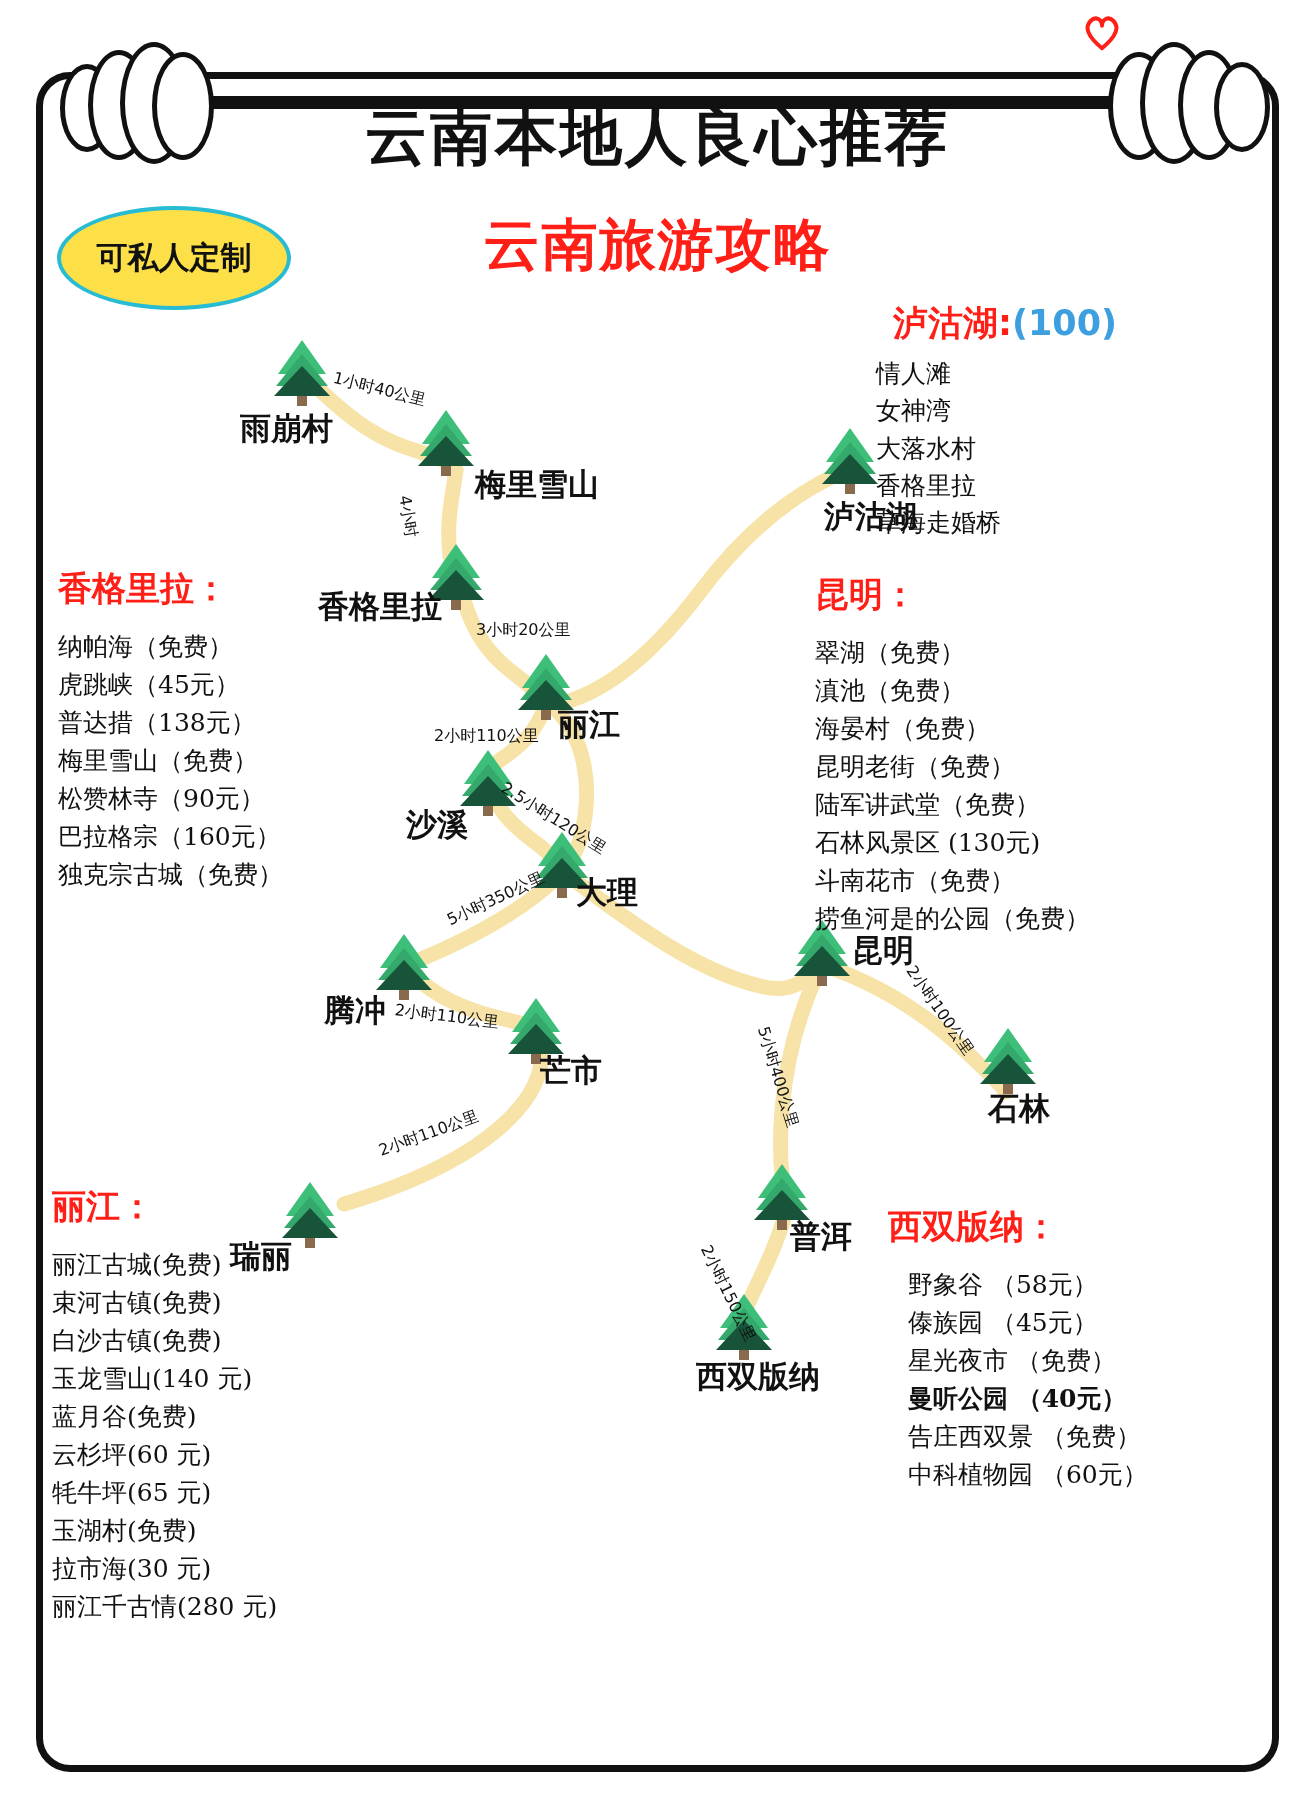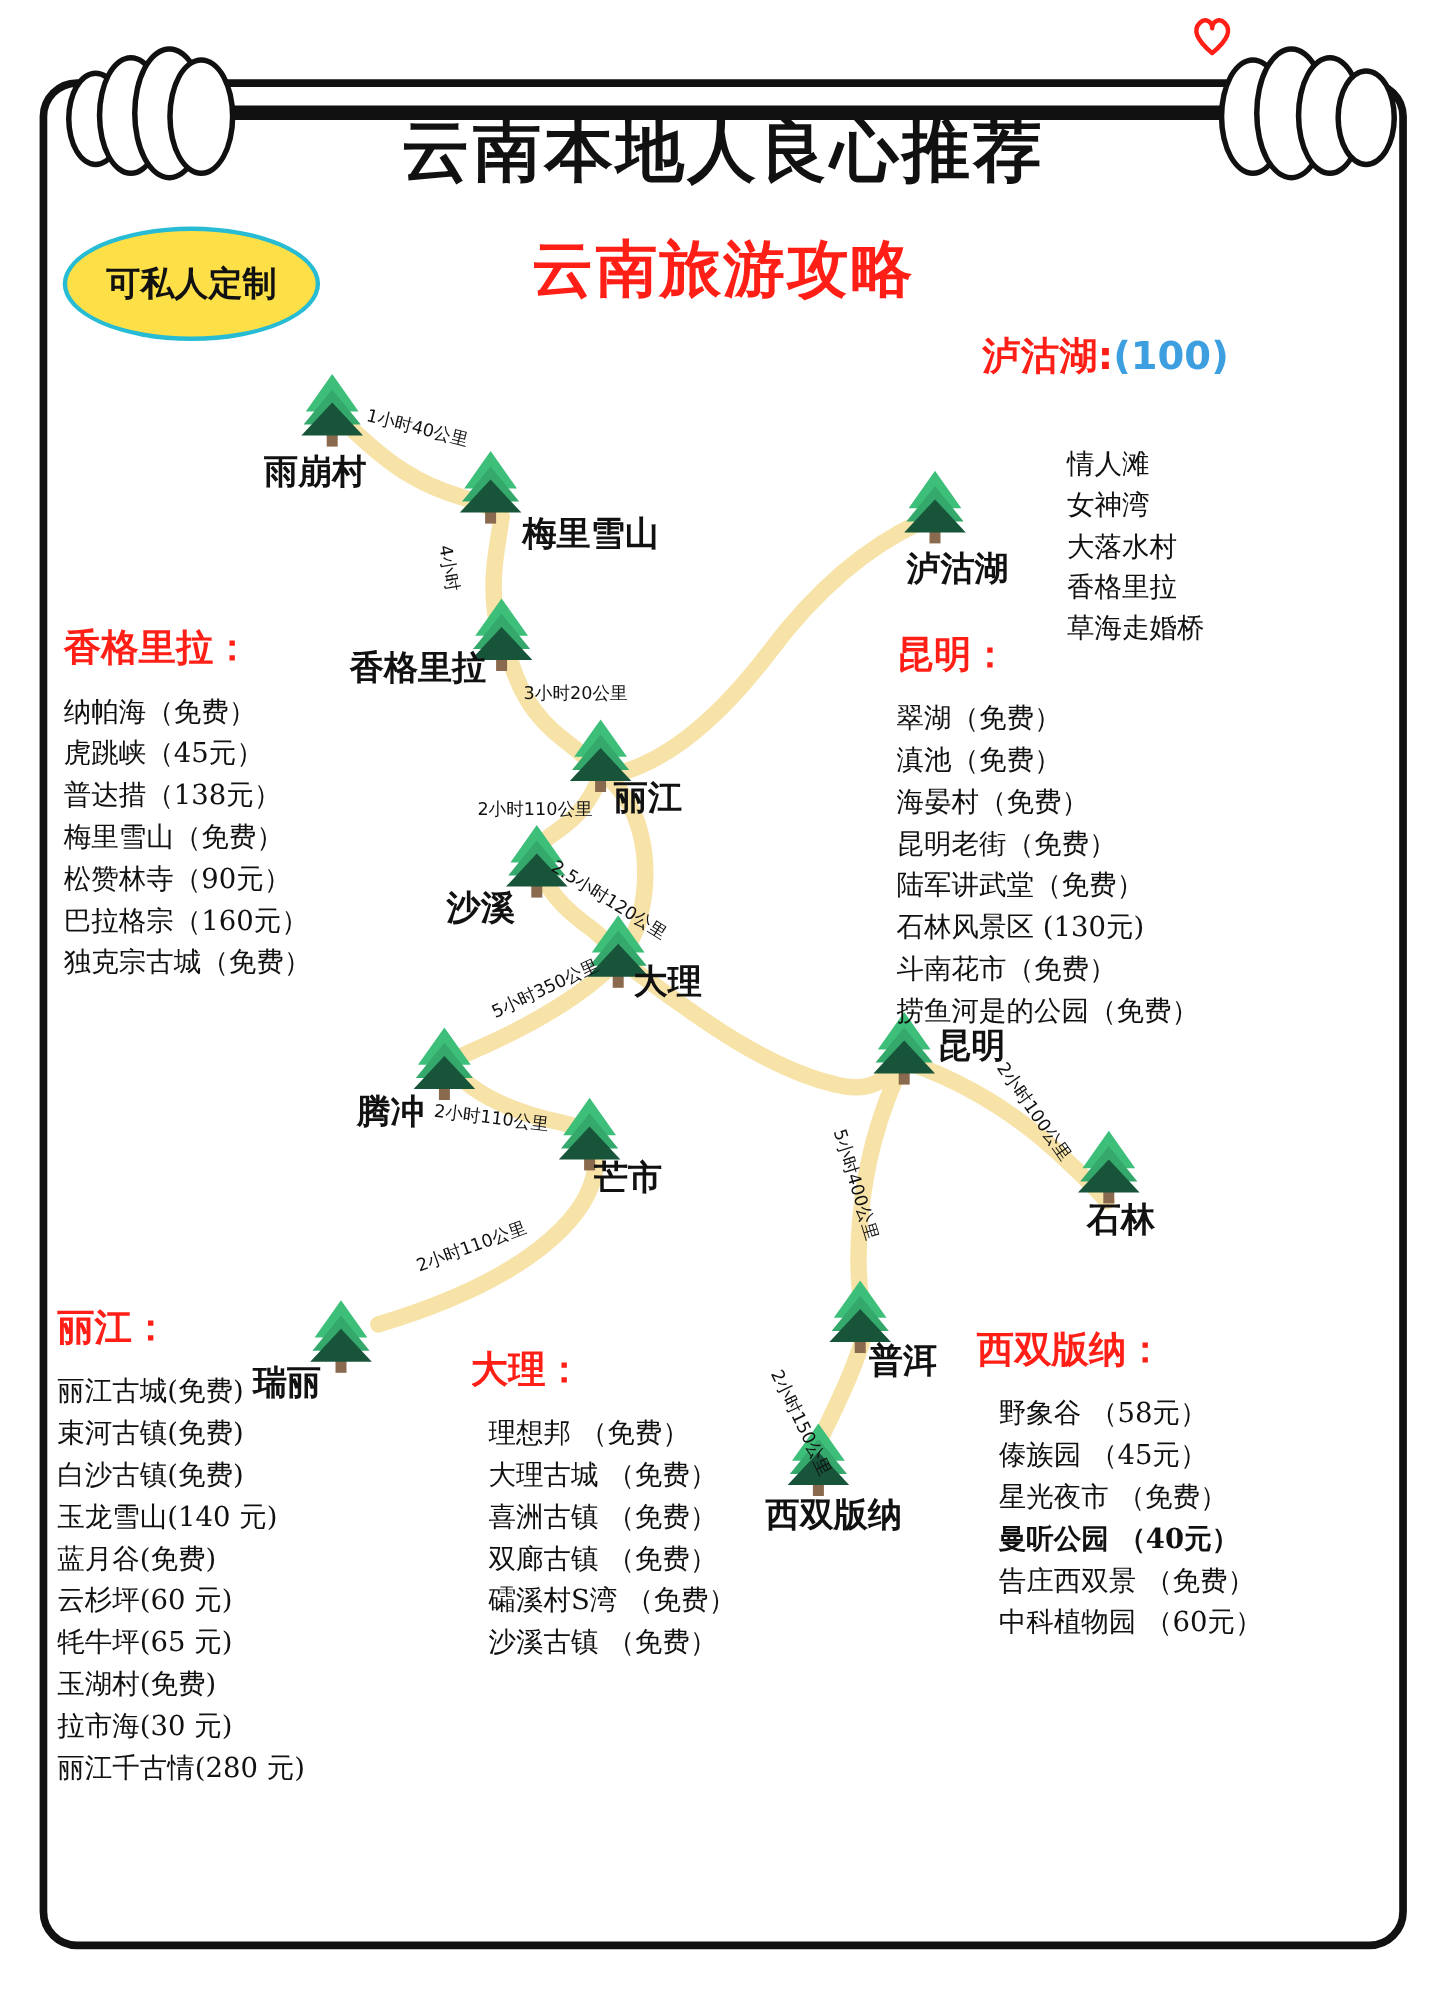--- a/index.html
+++ b/index.html
@@ -32,21 +32,21 @@
   .list{position:absolute;}
   .list h3{margin:0 0 16px 0;font-size:34px;font-weight:bold;color:#ff1f17;
            font-family:"DejaVu Sans","Liberation Sans",sans-serif;white-space:nowrap;}
   .list .li{font-size:25px;color:#111;line-height:1.52;white-space:nowrap;
             font-family:"DejaVu Serif","Liberation Serif",serif;}
 
   .lugu-head{position:absolute;left:893px;top:300px;font-size:35px;font-weight:bold;
              font-family:"DejaVu Sans","Liberation Sans",sans-serif;white-space:nowrap;}
   .lugu-head .r{color:#ff1f17;}
   .lugu-head .b{color:#3e9fe0;}
-  .lugu-list{position:absolute;left:970px;top:355px;margin-top:48px;}
+  .lugu-list{position:absolute;left:876px;top:355px;}
   .lugu-list .li{font-size:25px;color:#111;line-height:1.49;white-space:nowrap;
                  font-family:"DejaVu Serif","Liberation Serif",serif;}
 
   
   #maplayer{position:absolute;left:0;top:0;width:1315px;height:1818px;}
 
   
   .node{position:absolute;}
   .node .tree{position:absolute;left:0;top:0;width:64px;height:72px;}
   .node .lbl{position:absolute;font-size:31px;font-weight:bold;color:#111;white-space:nowrap;
@@ -299,29 +299,20 @@
     <div class="li">白沙古镇(免费)</div>
     <div class="li">玉龙雪山(140 元)</div>
     <div class="li">蓝月谷(免费)</div>
     <div class="li">云杉坪(60 元)</div>
     <div class="li">牦牛坪(65 元)</div>
     <div class="li">玉湖村(免费)</div>
     <div class="li">拉市海(30 元)</div>
     <div class="li">丽江千古情(280 元)</div>
   </div>
 
-  <div class="list" style="left:428px;top:1222px;">
-    <h3>大理：</h3>
-    <div class="li" style="padding-left:16px;">理想邦 （免费）</div>
-    <div class="li" style="padding-left:16px;">大理古城 （免费）</div>
-    <div class="li" style="padding-left:16px;">喜洲古镇 （免费）</div>
-    <div class="li" style="padding-left:16px;">双廊古镇 （免费）</div>
-    <div class="li" style="padding-left:16px;">礵溪村S湾 （免费）</div>
-    <div class="li" style="padding-left:16px;">沙溪古镇 （免费）</div>
-  </div>
 
   <div class="list" style="left:815px;top:572px;">
     <h3>昆明：</h3>
     <div class="li">翠湖（免费）</div>
     <div class="li">滇池（免费）</div>
     <div class="li">海晏村（免费）</div>
     <div class="li">昆明老街（免费）</div>
     <div class="li">陆军讲武堂（免费）</div>
     <div class="li">石林风景区 (130元)</div>
     <div class="li">斗南花市（免费）</div>

